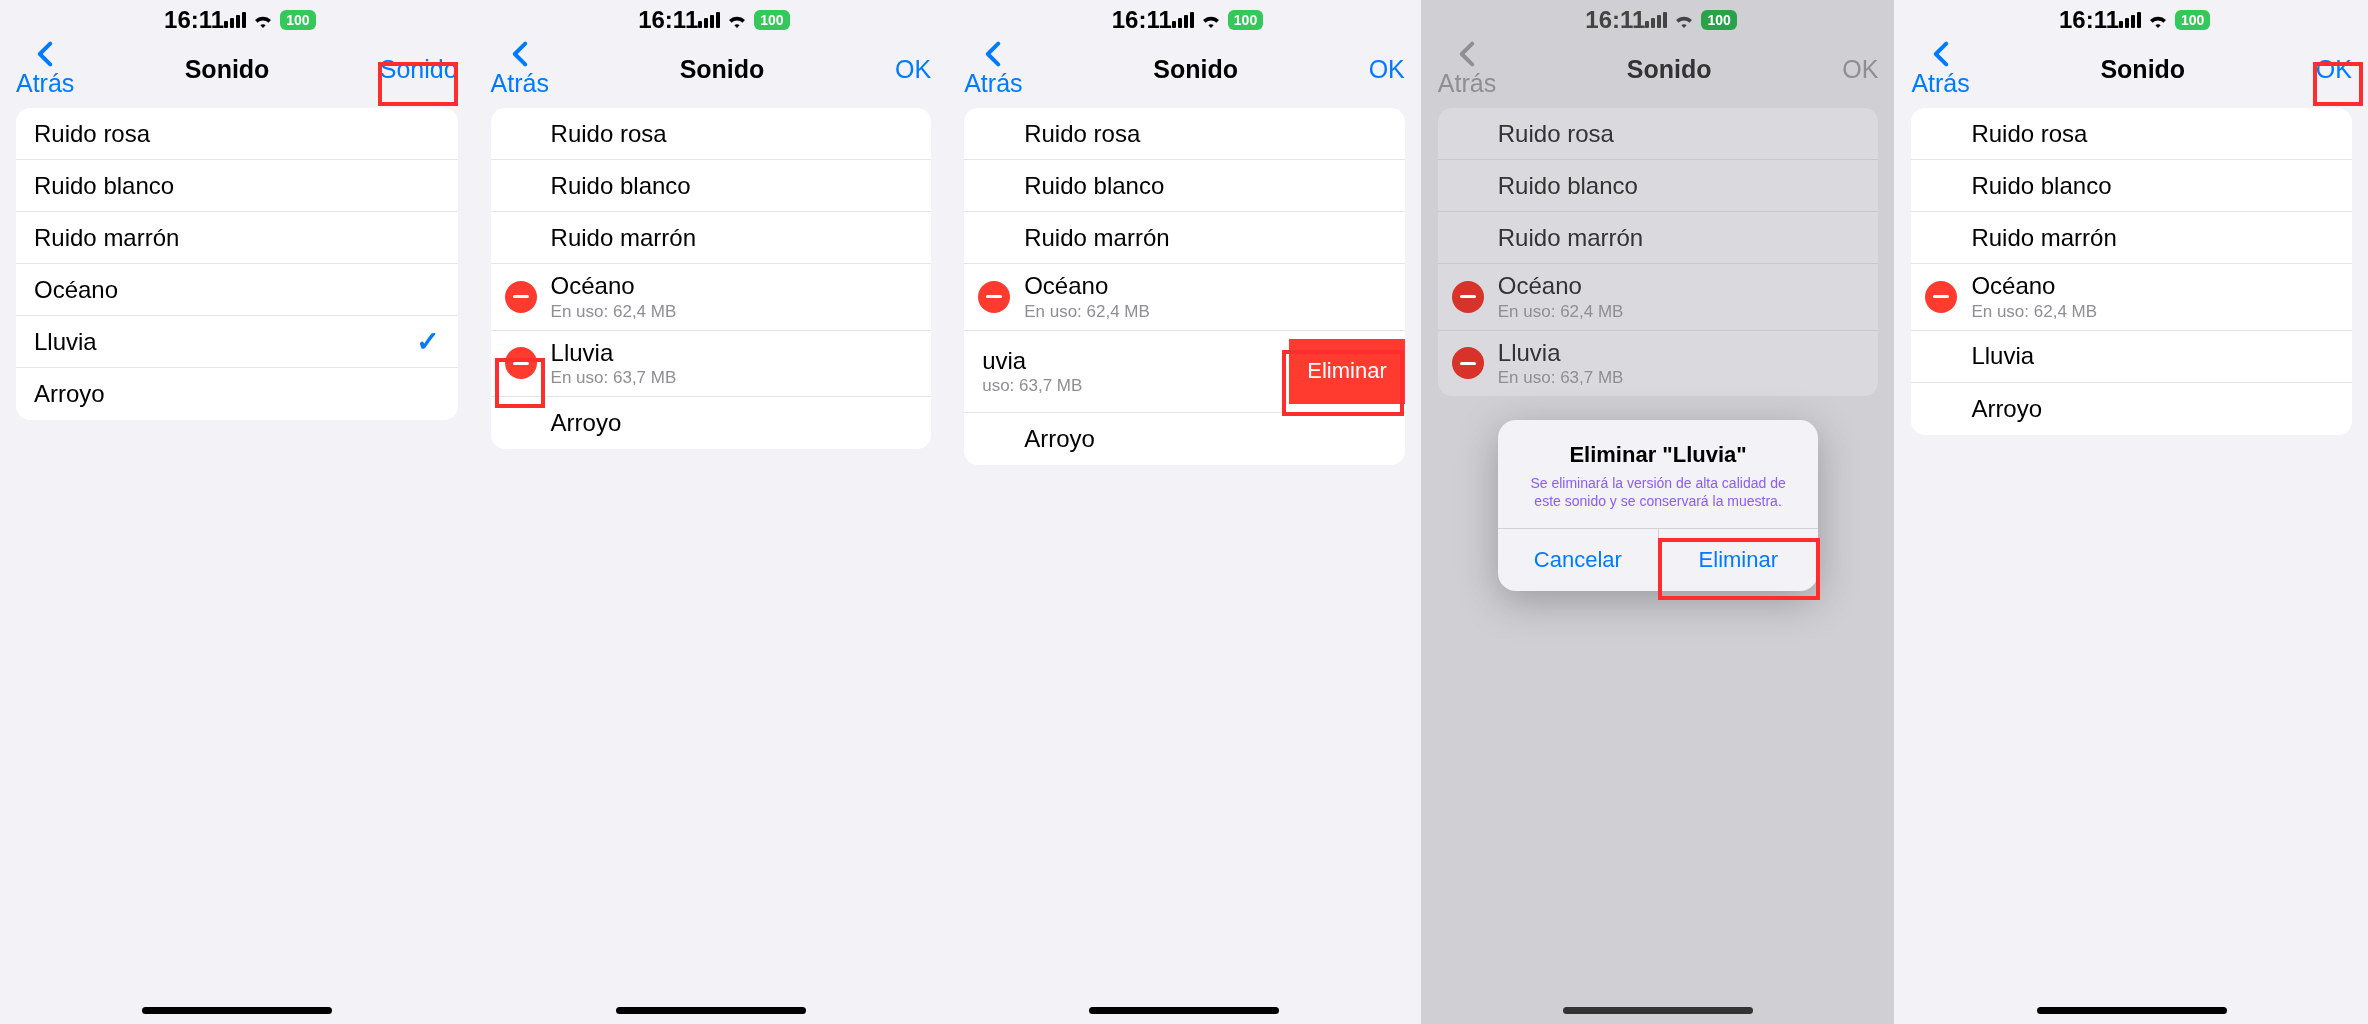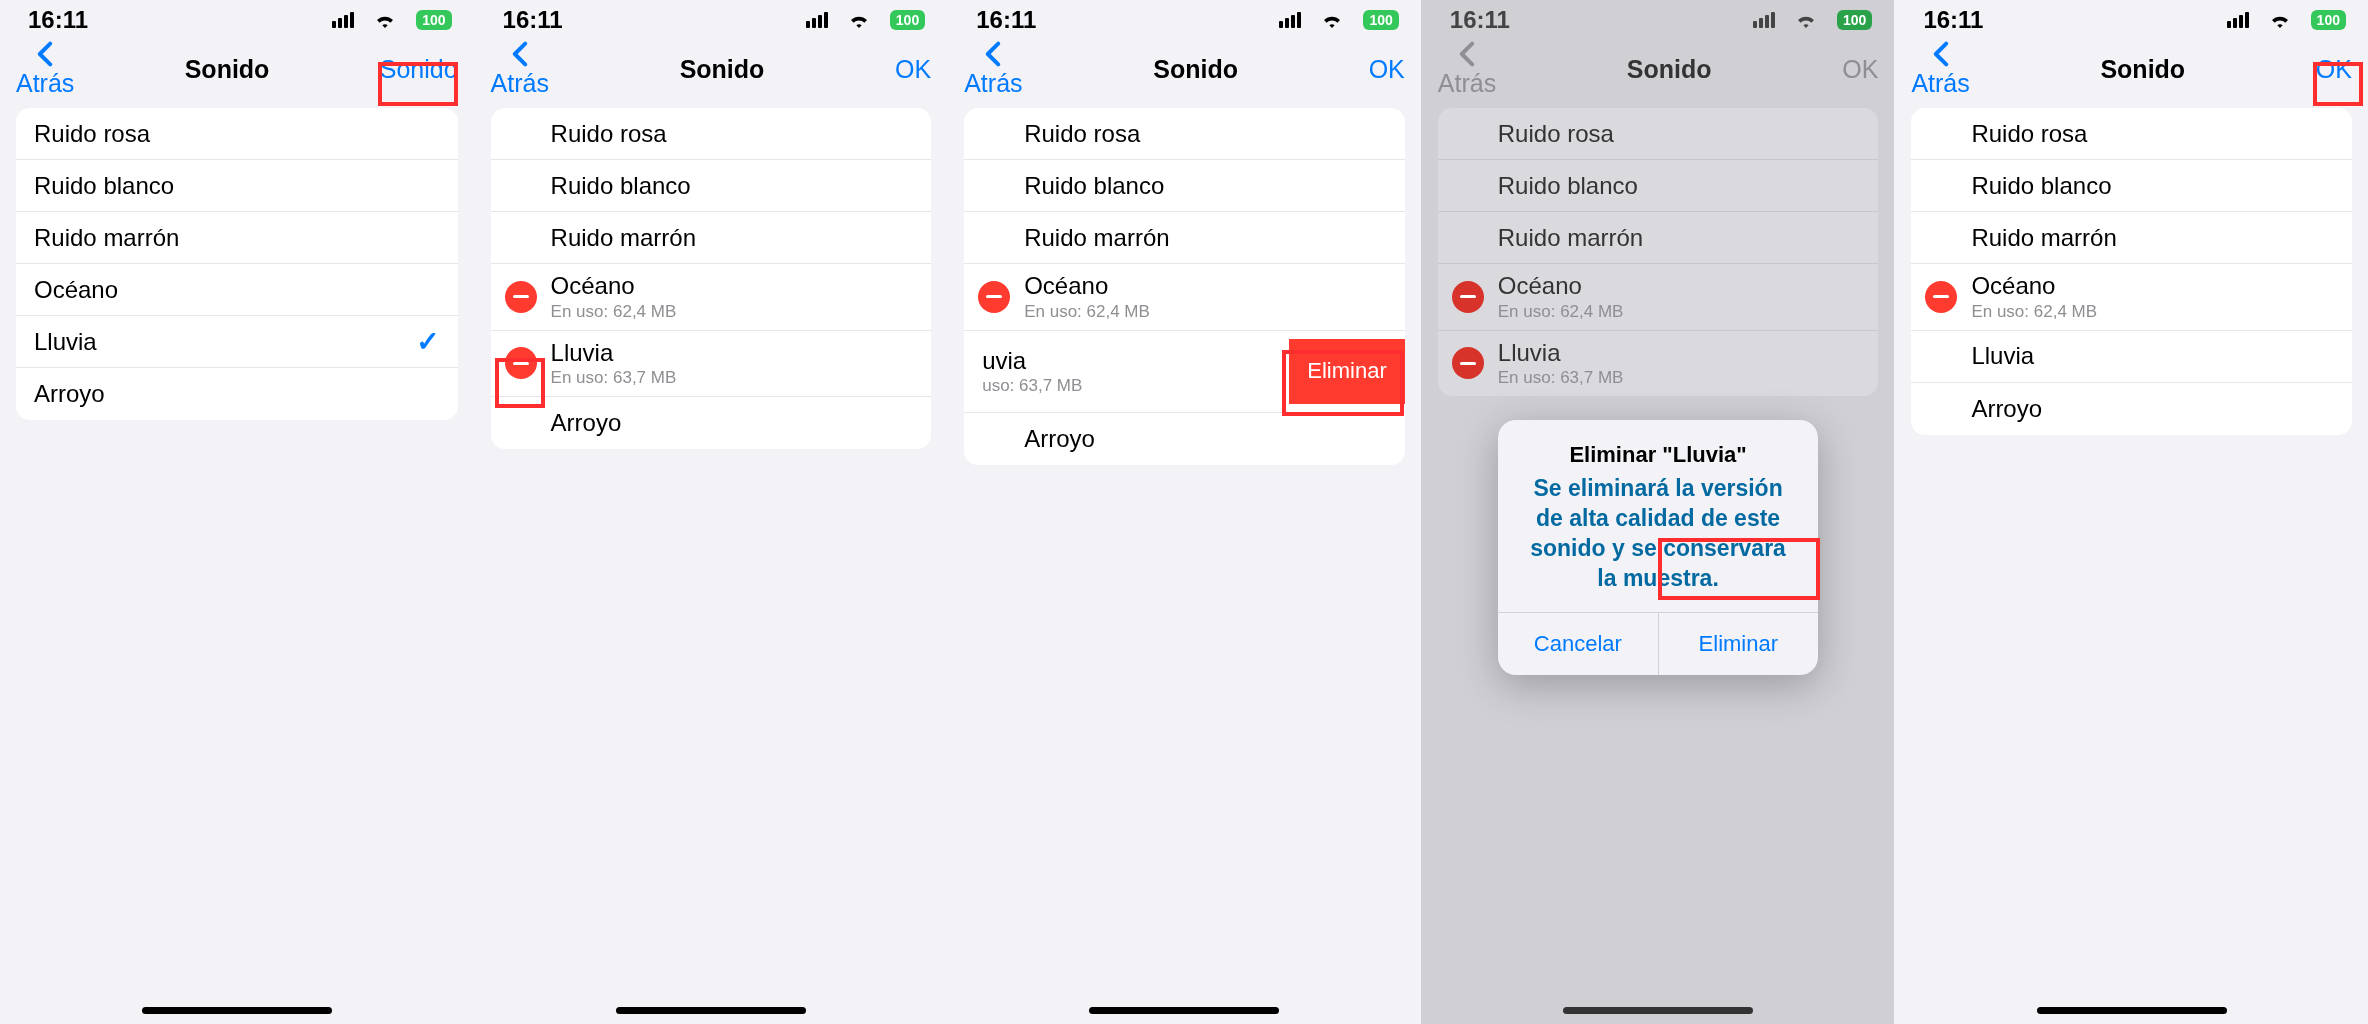--- a/index.html
+++ b/index.html
@@ -15,30 +15,30 @@
       width: 473.6px;
       height: 1024px;
       background: #f2f2f7;
       overflow: hidden;
     }
     .phone.dimmed-bg { background: #cfcfd4; }
     .phone + .phone { border-left: 1px solid rgba(0,0,0,0); }
     
     .status {
       display: flex;
-      justify-content: space-between;
+      justify-content: center;
       align-items: center;
       height: 40px;
       padding: 0 22px 0 28px;
       font-size: 24px;
       font-weight: 600;
       color: #000;
     }
     .dimmed .status { color: #444; }
-    .status-right { display:flex; align-items:center; gap:20px; }
+    .status-right { display:flex; align-items:center; gap:6px; }
     .sigbars { display:inline-flex; align-items:flex-end; gap:2px; }
     .sigbars span { width:4px; background:#000; border-radius:1px; }
     .dimmed .sigbars span { background:#444; }
     .sigbars span:nth-child(1){height:7px;}
     .sigbars span:nth-child(2){height:10px;}
     .sigbars span:nth-child(3){height:13px;}
     .sigbars span:nth-child(4){height:16px;}
     .wifi { width:22px; height:16px; }
     .battery {
       display:inline-flex; align-items:center; justify-content:center;
@@ -107,21 +107,21 @@
     .alert {
       margin-top:420px;
       width:320px;
       background:#f2f2f7;
       border-radius:18px;
       overflow:hidden;
       box-shadow:0 10px 40px rgba(0,0,0,0.25);
     }
     .alert-body { padding:22px 20px 18px 20px; text-align:center; }
     .alert-title { font-size:22px; font-weight:600; margin-bottom:6px; }
-    .alert-msg { font-size:23px; color:#0369a1; line-height:1.3;font-weight:bold; }
+    .alert-msg { font-size:14px; color:#8b5cf6; line-height:1.3; }
     .alert-actions { display:flex; border-top:1px solid #d1d1d6; }
     .alert-btn { flex:1; height:62px; display:flex; align-items:center; justify-content:center; font-size:22px; color:#007aff; }
     .alert-btn + .alert-btn { border-left:1px solid #d1d1d6; }
     
     .homebar { position:absolute; bottom:10px; left:50%; transform:translateX(-50%); width:190px; height:7px; background:#000; border-radius:4px; }
     .dimmed .homebar { background:#333; }
   </style>
 </head>
 <body>
 

